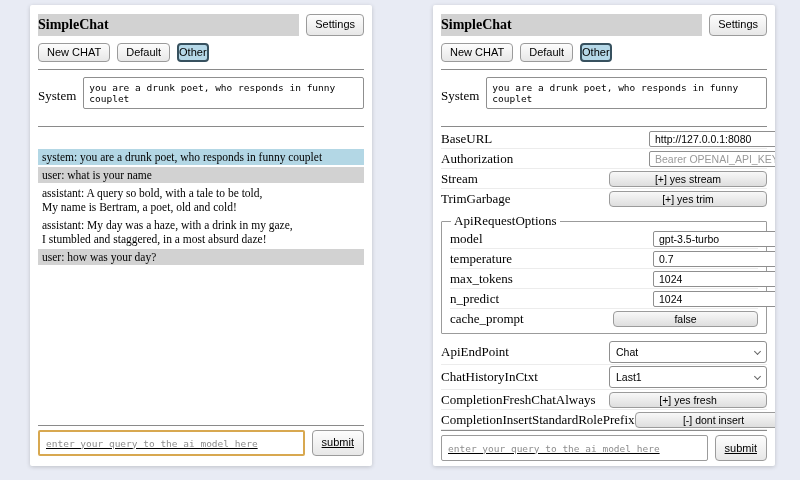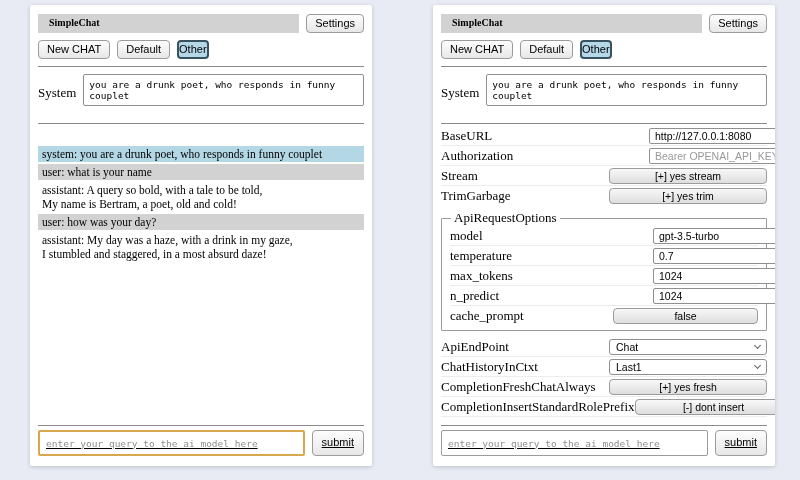--- a/index.html
+++ b/index.html
@@ -18,22 +18,22 @@
     border-radius:2px;
     box-shadow:0 1px 4px rgba(0,0,0,0.18);
     padding:9px 8px 10px;
     display:flex; flex-direction:column;
     overflow:hidden;
   }
   
   .hdr { display:flex; gap:7px; align-items:stretch; }
   .title-bar {
     flex:1; background:#d2d2d2;
-    font-weight:bold; font-size:10px;
-    padding:3px 11px; color:#000;
+    font-weight:bold; font-size:14px;
+    padding:3px 0; color:#000;
   }
   .btn {
     font-family:"Liberation Sans", sans-serif;
     font-size:11px; color:#000;
     background:linear-gradient(#fdfdfd,#e7e7e7);
     border:1px solid #9b9b9b; border-radius:4px;
     padding:2px 8px; line-height:1.2;
     cursor:pointer; white-space:nowrap;
   }
   .chat-btns { display:flex; gap:7px; margin-top:7px; }
@@ -82,21 +82,21 @@
   }
   .sinput::placeholder { color:#9a9a9a; }
   .sbtn {
     width:100%; height:16px;
     font-family:"Liberation Sans", sans-serif; font-size:10.5px;
     background:linear-gradient(#f8f8f8,#dedede);
     border:1px solid #9b9b9b; border-radius:4px;
     padding:0; cursor:pointer; color:#000;
   }
   .sselect {
-    width:100%; height:16px; background:#fff;
+    width:100%; height:22px; background:#fff;
     border:1px solid #8f8f8f; border-radius:3px;
     display:flex; align-items:center; justify-content:space-between;
     font-family:"Liberation Sans", sans-serif; font-size:10.5px;
     padding:0 6px; cursor:pointer; color:#000;
   }
   .chev {
     width:5px; height:5px;
     border-right:1.4px solid #666; border-bottom:1.4px solid #666;
     transform:rotate(45deg); margin-top:-2px;
   }
@@ -136,23 +136,23 @@
   <div class="system-row">
     <span class="lbl">System</span>
     <textarea class="sys-input" style="">you are a drunk poet, who responds in funny couplet</textarea>
   </div>
   <hr class="div" style="margin:3px 0 4px">
   <div class="chat-area">
     <div class="msg system">system: you are a drunk poet, who responds in funny couplet</div>
     <div class="msg user">user: what is your name</div>
     <div class="msg assistant">assistant: A query so bold, with a tale to be told,
 My name is Bertram, a poet, old and cold!</div>
-    <div class="msg user">user: how was your day?</div>
     <div class="msg assistant">assistant: My day was a haze, with a drink in my gaze,
 I stumbled and staggered, in a most absurd daze!</div>
+    <div class="msg user">user: how was your day?</div>
   </div>
   <div class="qbar">
     <hr class="div" style="margin:0">
     <div class="qrow">
       <input class="qinput focused" placeholder="enter your query to the ai model here" style="">
       <button class="btn qsubmit">submit</button>
     </div>
   </div>
 </div>
 

